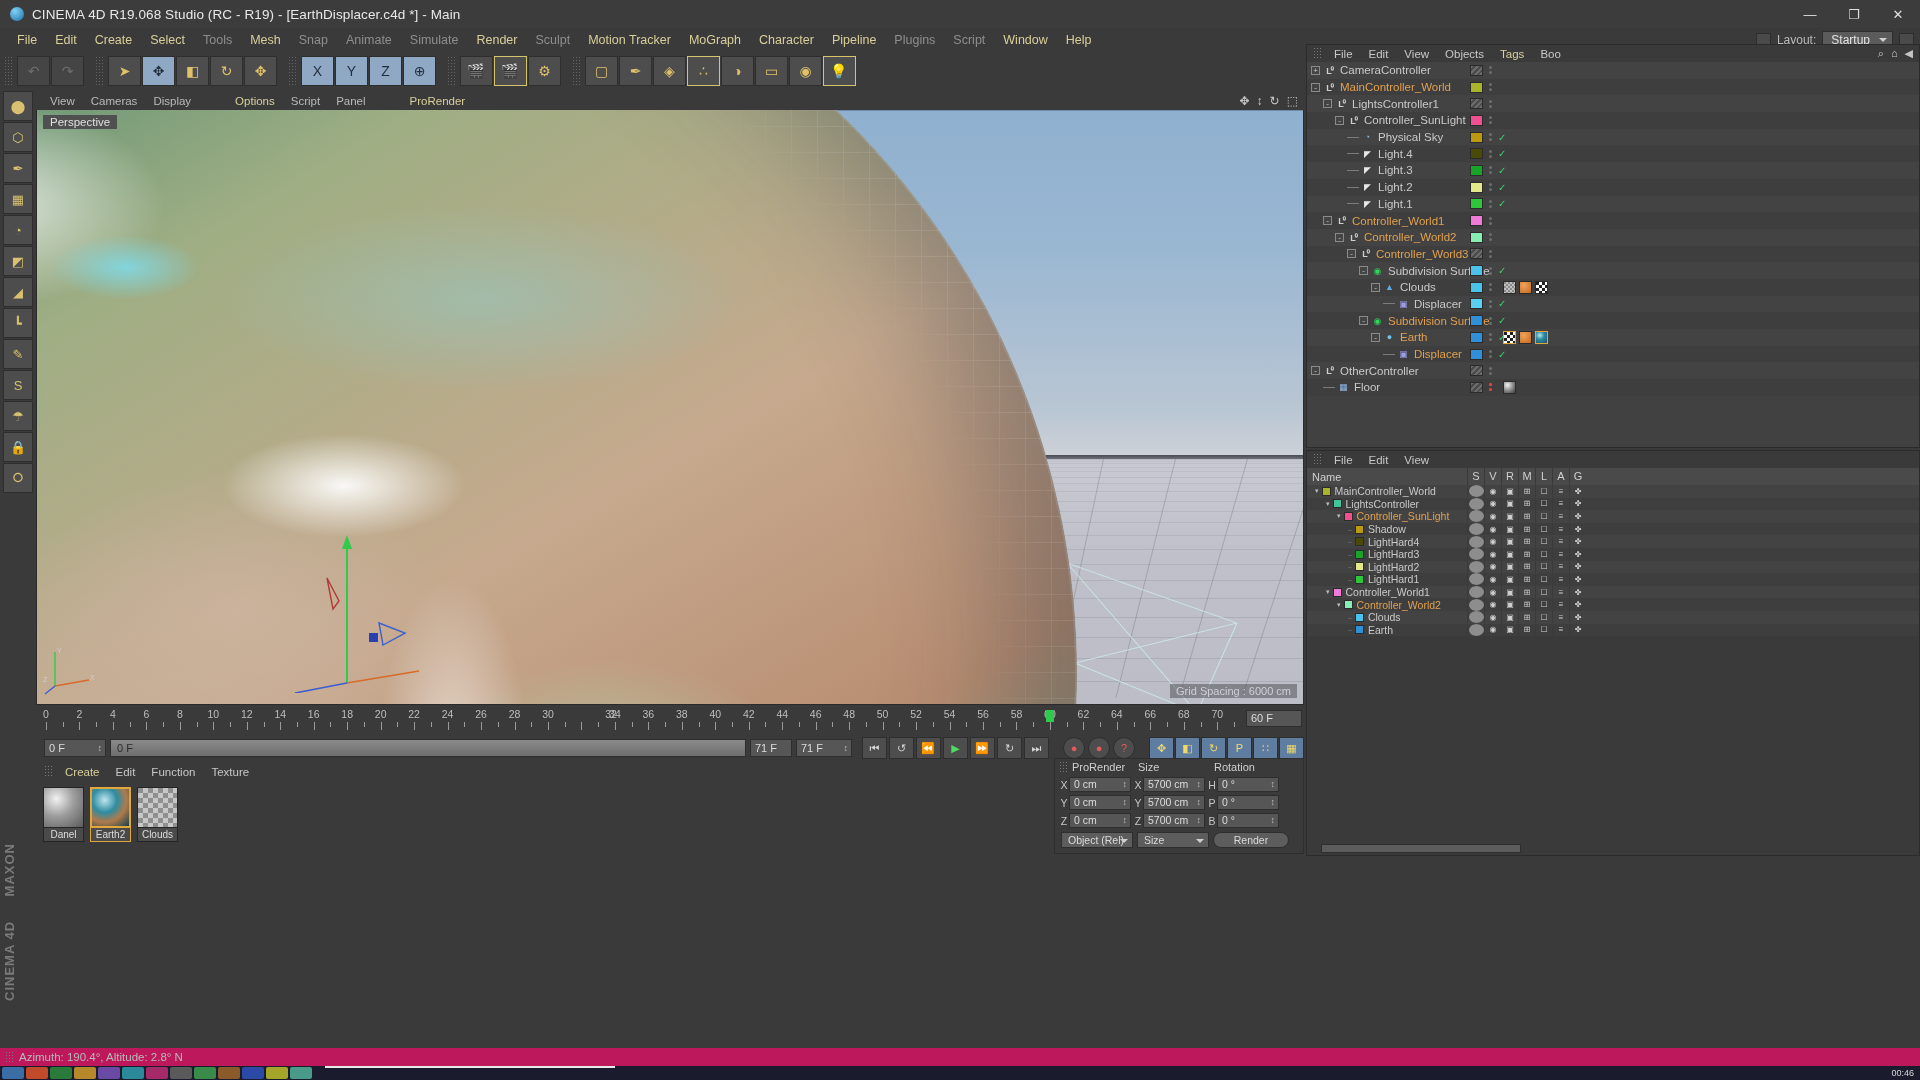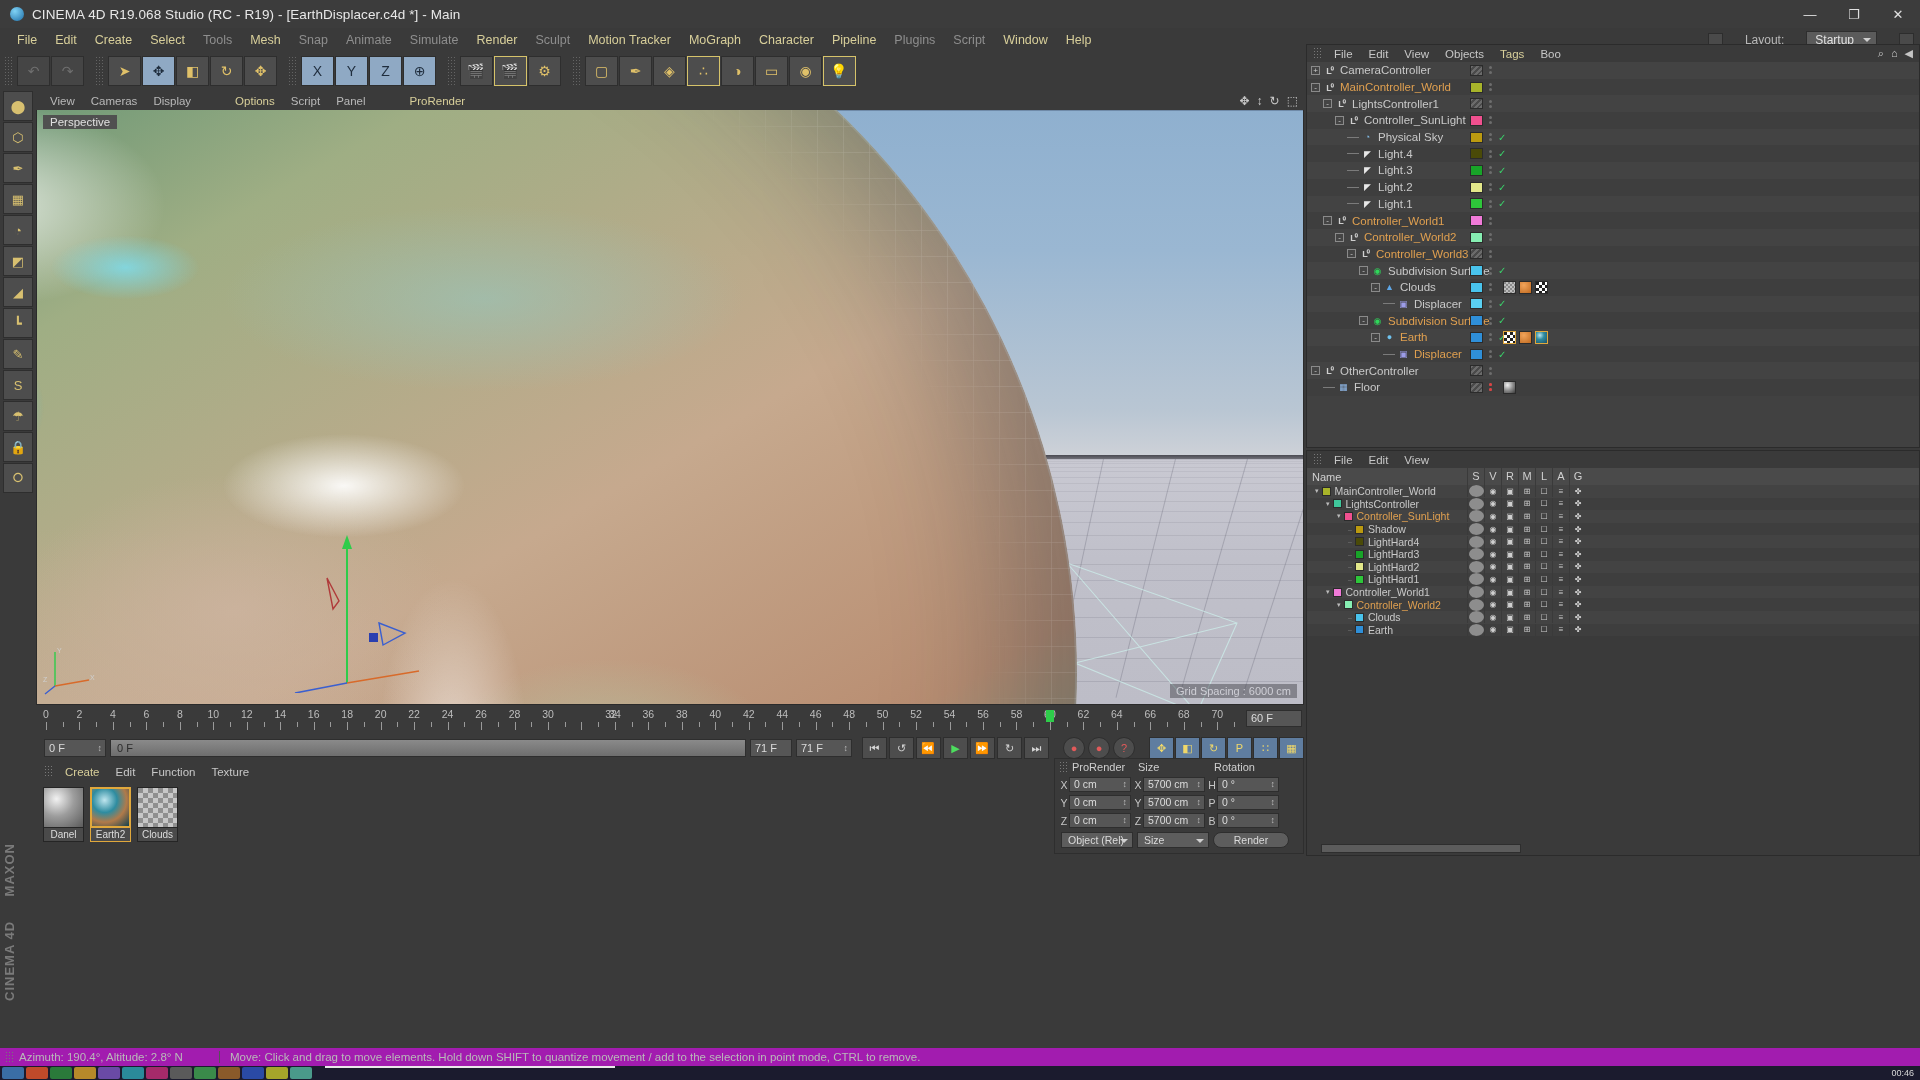--- a/index.html
+++ b/index.html
@@ -17,21 +17,21 @@
   #winbtns { margin-left:auto; display:flex; height:28px; }
   #winbtns div { width:44px; height:28px; display:flex; align-items:center;
     justify-content:center; color:#e0e0e0; font-size:13px; }
 
   
   #menubar { position:absolute; left:0; top:28px; width:1920px; height:24px;
     background:#3a3a3a; display:flex; align-items:center; padding-left:8px; }
   #menubar .mi { font-size:12.5px; padding:0 9px; line-height:24px; white-space:nowrap; }
   #menubar .mi.on { color:#d8cf9a; }
   #menubar .mi.off { color:#8e8e8e; }
-  #layoutbox { margin-left:auto; display:flex; align-items:center; gap:22px; padding-right:6px; }
+  #layoutbox { margin-left:auto; display:flex; align-items:center; gap:6px; padding-right:6px; }
   #layoutbox .lb { color:#b8b8b8; font-size:12px; }
   #layoutbox .lsel { background:#5b5b5b; border:1px solid #2e2e2e; color:#e2e2e2;
     font-size:12px; padding:1px 22px 1px 8px; height:18px; line-height:15px; position:relative;}
   #layoutbox .lsel:after{content:"";position:absolute;right:5px;top:6px;border:4px solid transparent;border-top-color:#d0d0d0;}
   #layoutbox .sq{width:15px;height:15px;background:#4a4a4a;border:1px solid #2d2d2d;}
 
   
   #toolbar { position:absolute; left:0; top:52px; width:1920px; height:38px;
     background:#3a3a3a; display:flex; align-items:center; padding-left:4px; gap:0px;}
   .tgrp { display:flex; align-items:center; margin-right:10px; }
@@ -213,21 +213,21 @@
   .lname { color:#c9c9c9; white-space:nowrap; }
   .lname.hl { color:#e0a050; }
   .lcells { position:absolute; left:160px; display:flex; }
   .lcells span { width:17px; height:12px; display:flex; align-items:center; justify-content:center;
     color:#cfcfcf; font-size:8px; border-left:1px solid #3a3a3a;}
   .dot { width:7px;height:7px;border-radius:50%;background:#8d8d8d;display:block;}
   #layscroll { position:absolute; left:0; bottom:0; right:0; height:13px; background:#3a3a3a;}
   #layscroll .sb { position:absolute; left:14px; top:2px; width:200px; height:9px; background:#5c5c5c; border:1px solid #2e2e2e;}
 
   
-  #status { position:absolute; left:0; bottom:14px; width:1920px; height:18px; background:#a21caf;
+  #status { position:absolute; left:0; bottom:14px; width:1920px; height:18px; background:#be185d;
     display:flex; align-items:center; }
   #status .gr { width:9px; height:13px; margin:0 5px;
     background-image:radial-gradient(#787878 1px, transparent 1px); background-size:3px 3px;}
   #status .s1 { color:#b9b9b9; font-size:11.5px; width:200px;}
   #status .s2 { color:#b9b9b9; font-size:11.5px; border-left:1px solid #555; padding-left:10px;}
 
   
   #taskbar { position:absolute; left:0; bottom:0; width:1920px; height:14px; background:#1b1b2e;
     display:flex; align-items:center;}
   #taskbar .tapp { width:22px; height:12px; margin-left:2px; border-radius:2px; }
@@ -1225,21 +1225,20 @@
       </div>
     </div>
   <div id="layscroll">
     <div class="sb"></div>
   </div>
 </div>
 
 <div id="status">
   <div class="gr"></div>
   <div class="s1">Azimuth: 190.4°, Altitude: 2.8°  N</div>
-  <div class="s2">Move: Click and drag to move elements. Hold down SHIFT to quantize movement / add to the selection in point mode, CTRL to remove.</div>
 </div>
 
 <div id="taskbar">
   <div id="taskapps" style="display:flex;align-items:center;">
       <div class="tapp" style="background: rgb(58, 110, 165);"></div>
       <div class="tapp" style="background: rgb(192, 74, 42);"></div>
       <div class="tapp" style="background: rgb(42, 122, 58);"></div>
       <div class="tapp" style="background: rgb(181, 137, 42);"></div>
       <div class="tapp" style="background: rgb(106, 74, 165);"></div>
       <div class="tapp" style="background: rgb(42, 138, 154);"></div>

